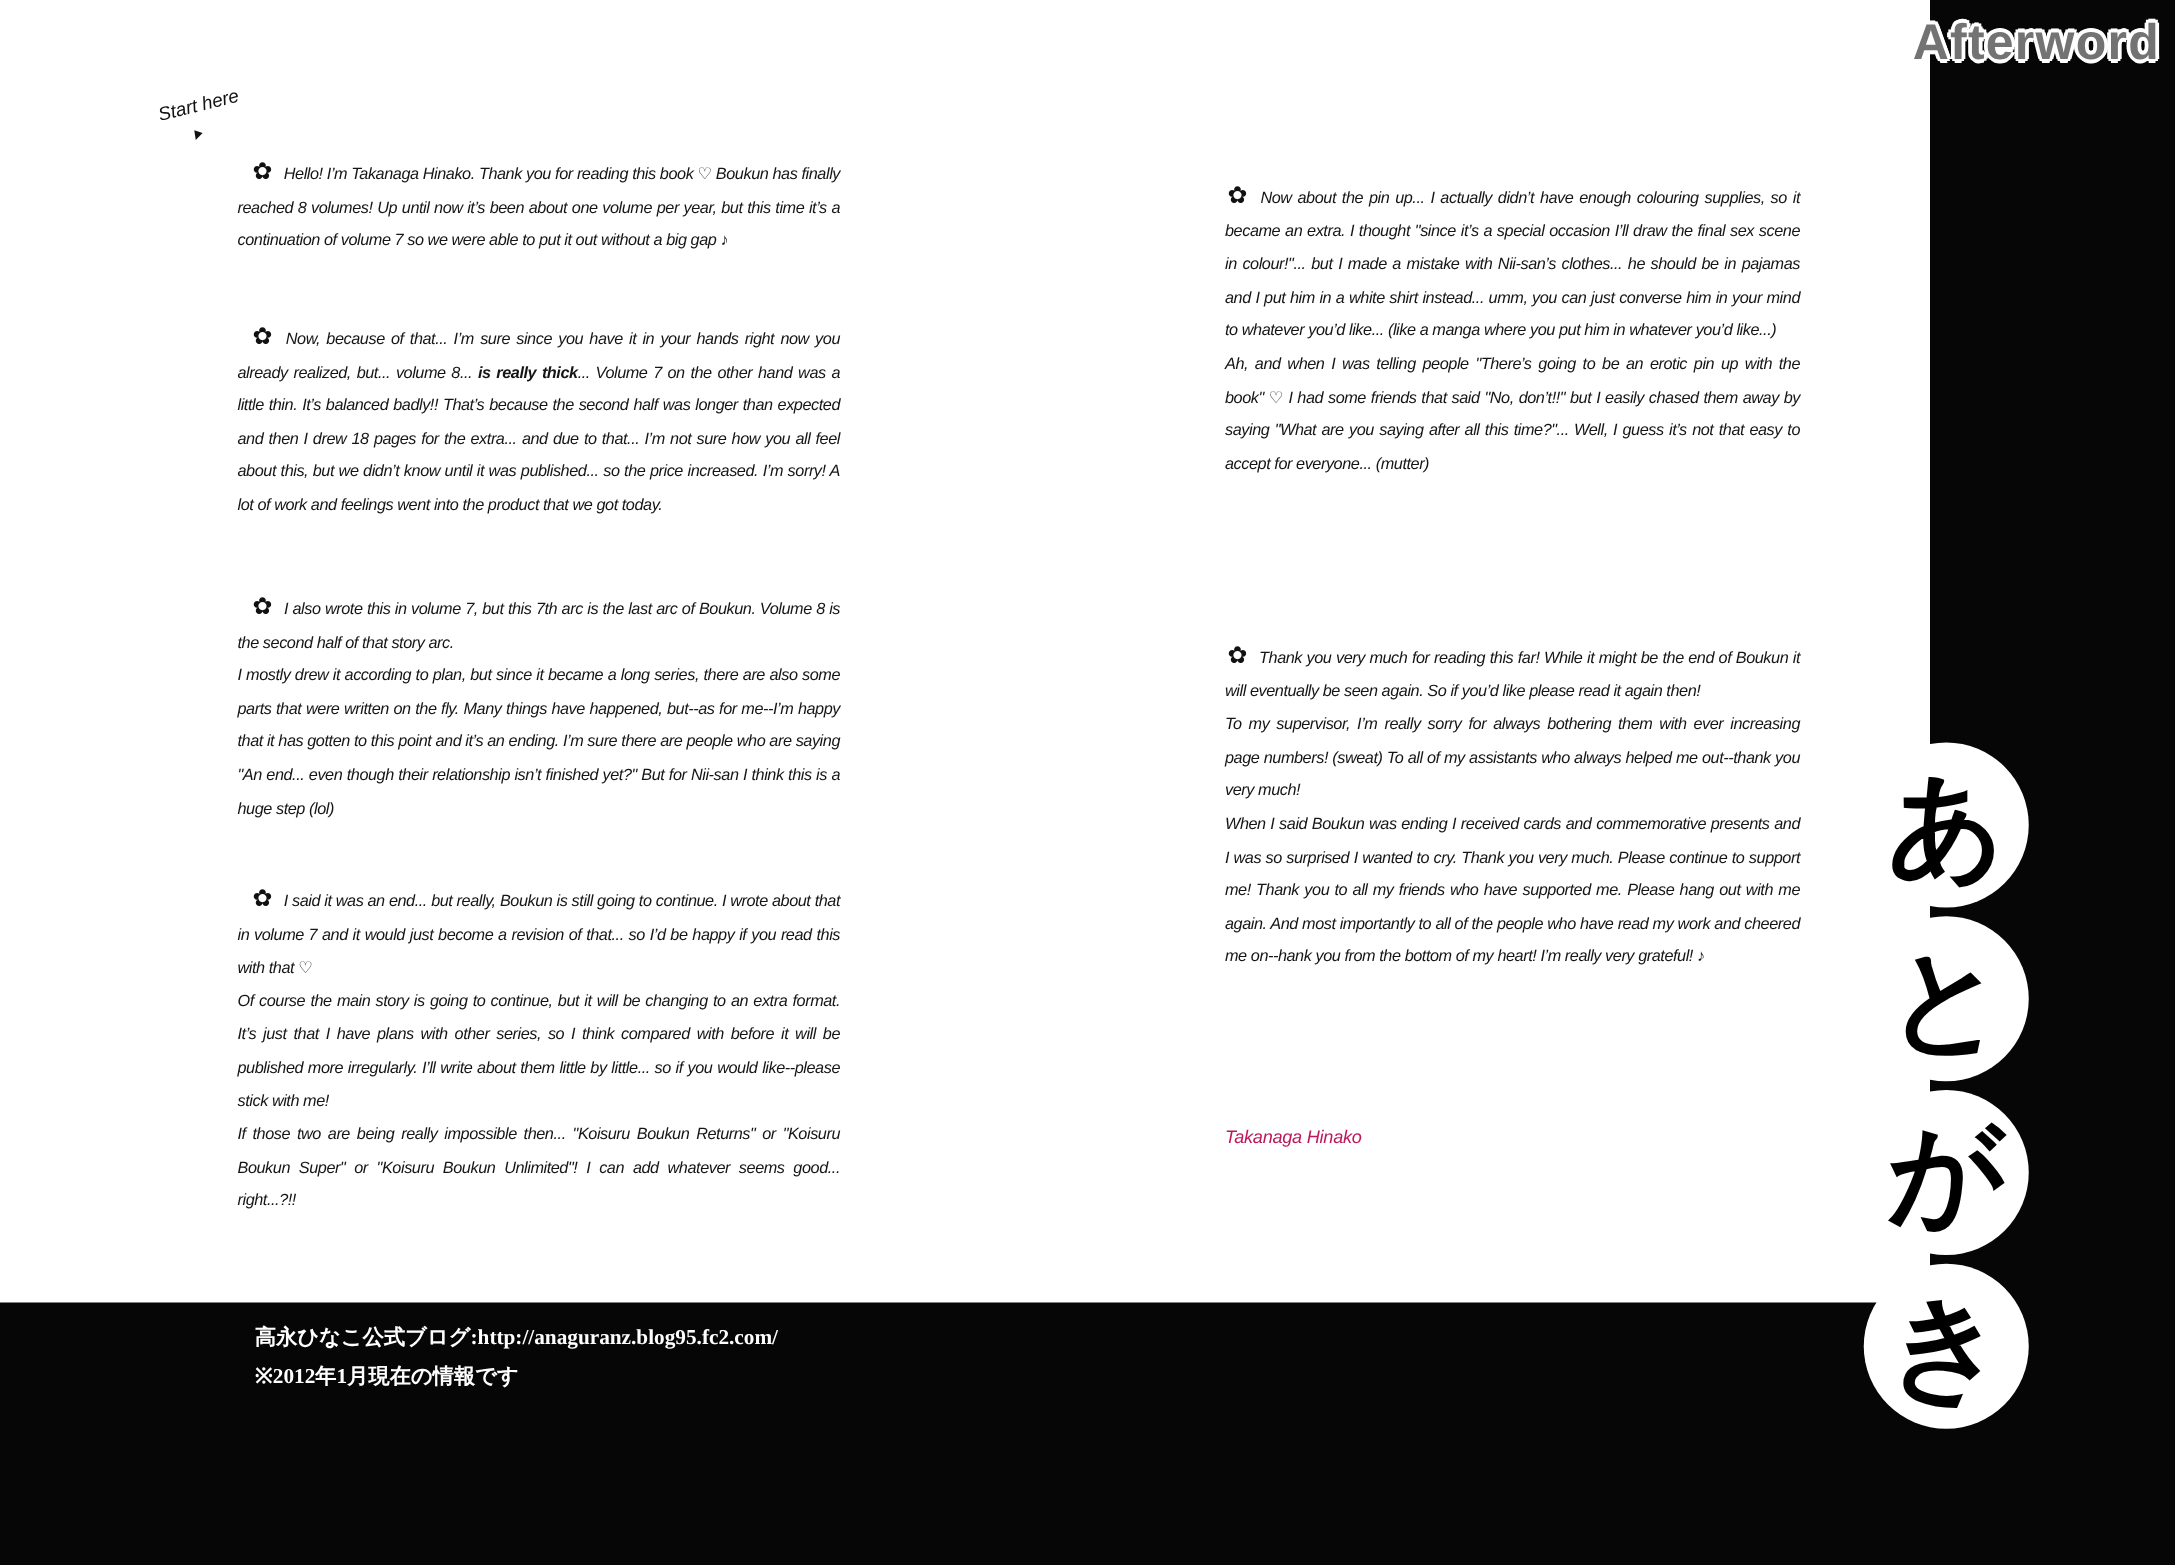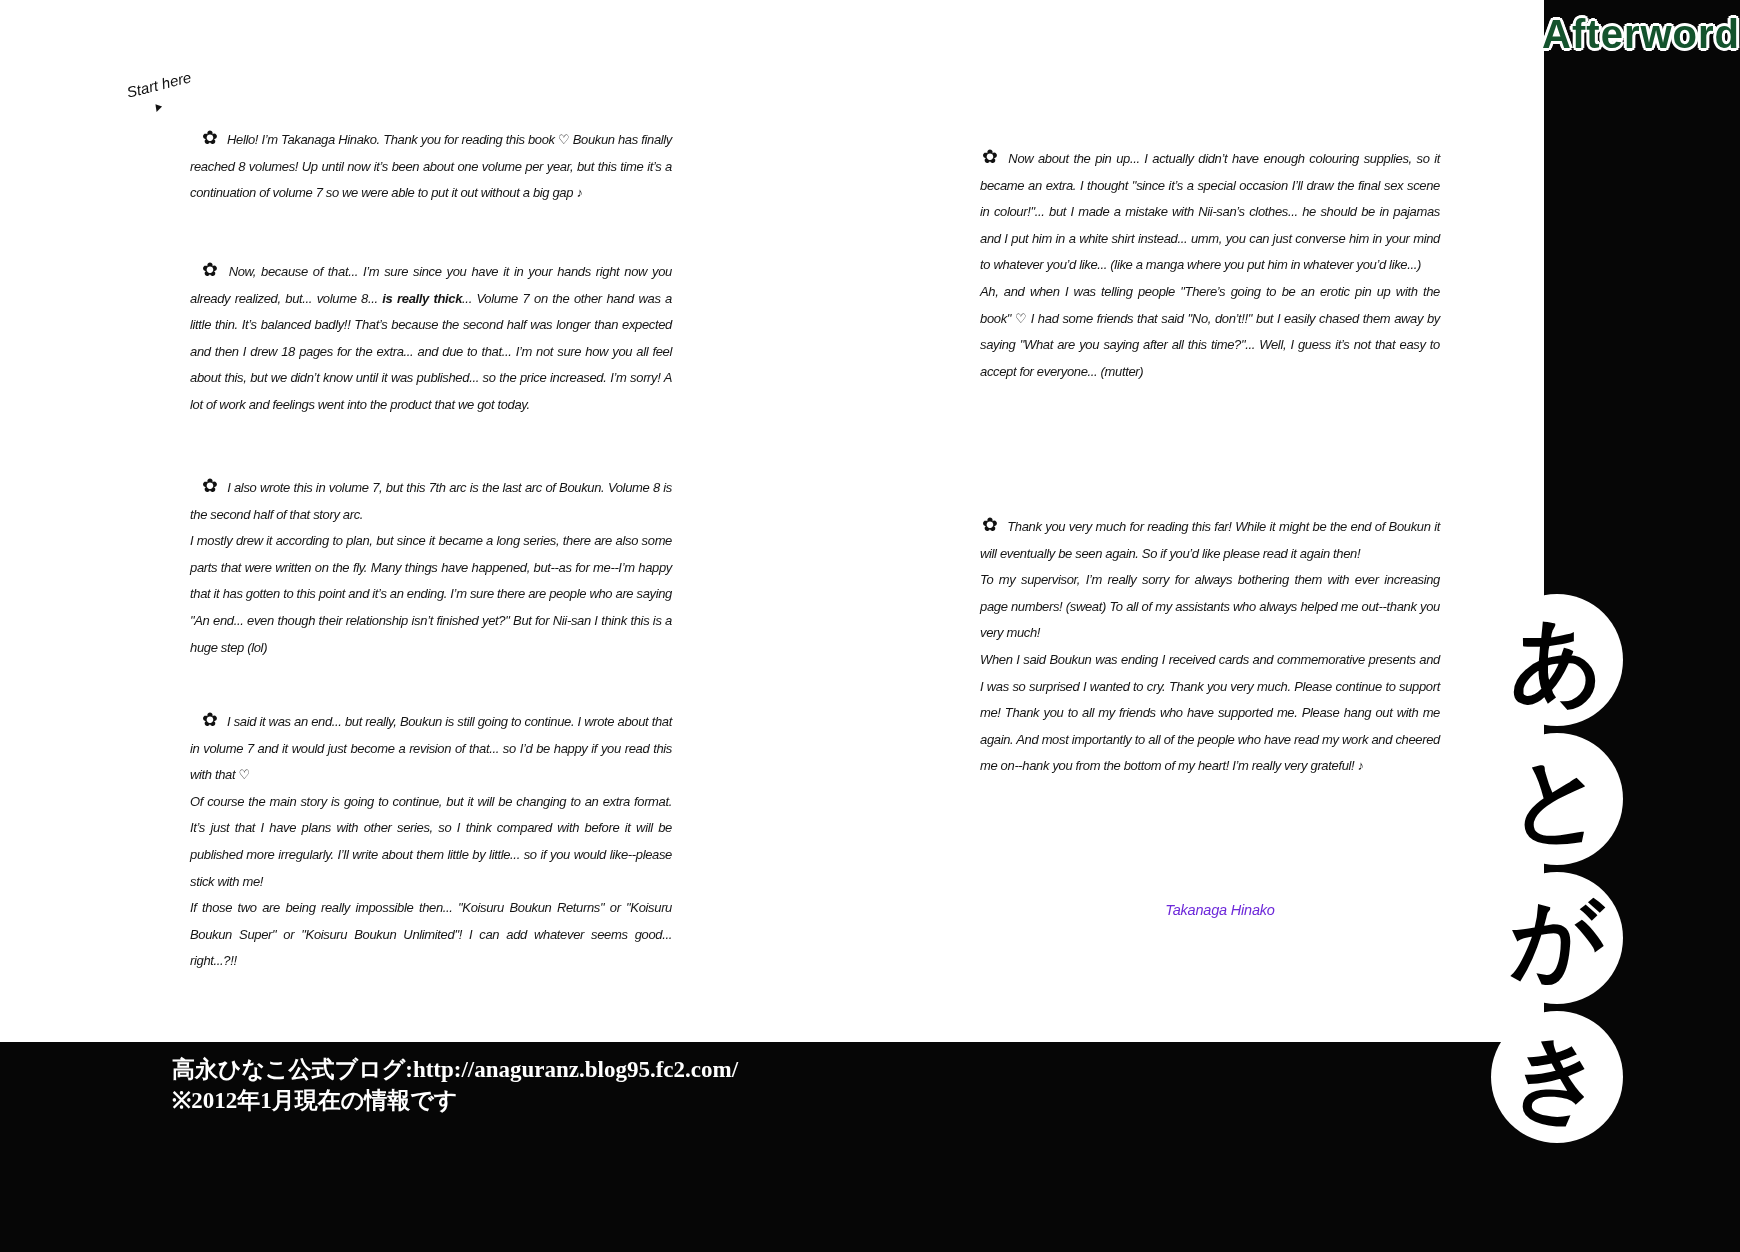--- a/index.html
+++ b/index.html
@@ -14,23 +14,23 @@
   .black-col{
     position:absolute;top:0;left:1544px;width:196px;height:1252px;
     background:#060606;
   }
   .black-footer{
     position:absolute;left:0;top:1042px;width:1740px;height:210px;
     background:#060606;
   }
   
   .afterword{
-    position:absolute;top:12px;right:0;
+    position:absolute;top:12px;right:12px;
     font-size:40px;font-weight:bold;letter-spacing:1px;
-    color:#14532d;
+    color:#737373;
     text-shadow:
       -2px -2px 0 #fff, 2px -2px 0 #fff, -2px 2px 0 #fff, 2px 2px 0 #fff,
       -3px 0 0 #fff, 3px 0 0 #fff, 0 -3px 0 #fff, 0 3px 0 #fff;
     z-index:5;
   }
   
   .hand{
     position:absolute;
     font-style:italic;
     font-size:13px;
@@ -55,21 +55,21 @@
     letter-spacing:0;
     margin-right:9px;
     color:#111;
   }
   .lp .flower{margin-left:12px;}
   .rp .flower{margin-left:2px;}
   .bold-run{font-weight:bold;}
   .signature{
     position:absolute;left:980px;top:902px;width:480px;
     font-style:italic;font-size:14.5px;letter-spacing:-0.2px;
-    color:#6d28d9;text-align:center;white-space:pre-wrap;
+    color:#be185d;text-align:left;white-space:pre-wrap;
   }
   
   .start-here{
     position:absolute;left:126px;top:76px;
     font-style:italic;font-size:15px;letter-spacing:0;
     color:#111;
     transform:rotate(-14deg);
     white-space:nowrap;
   }
   .start-arrow{
@@ -84,23 +84,23 @@
     display:flex;align-items:center;justify-content:center;
     z-index:4;
   }
   .kc1{top:594px;} .kc2{top:733px;} .kc3{top:872px;} .kc4{top:1011px;}
   .kana-char{
     font-family:"DejaVu Serif","Liberation Serif",serif;
     font-weight:bold;font-size:92px;line-height:1;color:#000;
   }
   
   .footer-text{
-    position:absolute;left:172px;top:1054px;
+    position:absolute;left:204px;top:1054px;
     font-family:"Liberation Serif","DejaVu Serif",serif;
-    font-weight:bold;font-size:23px;line-height:31px;
+    font-weight:bold;font-size:17px;line-height:31px;
     color:#ffffff;z-index:6;
     white-space:pre;
   }
 </style>
 </head>
 <body>
 
 <div id="canvas">
 
   <div class="black-col"></div>

